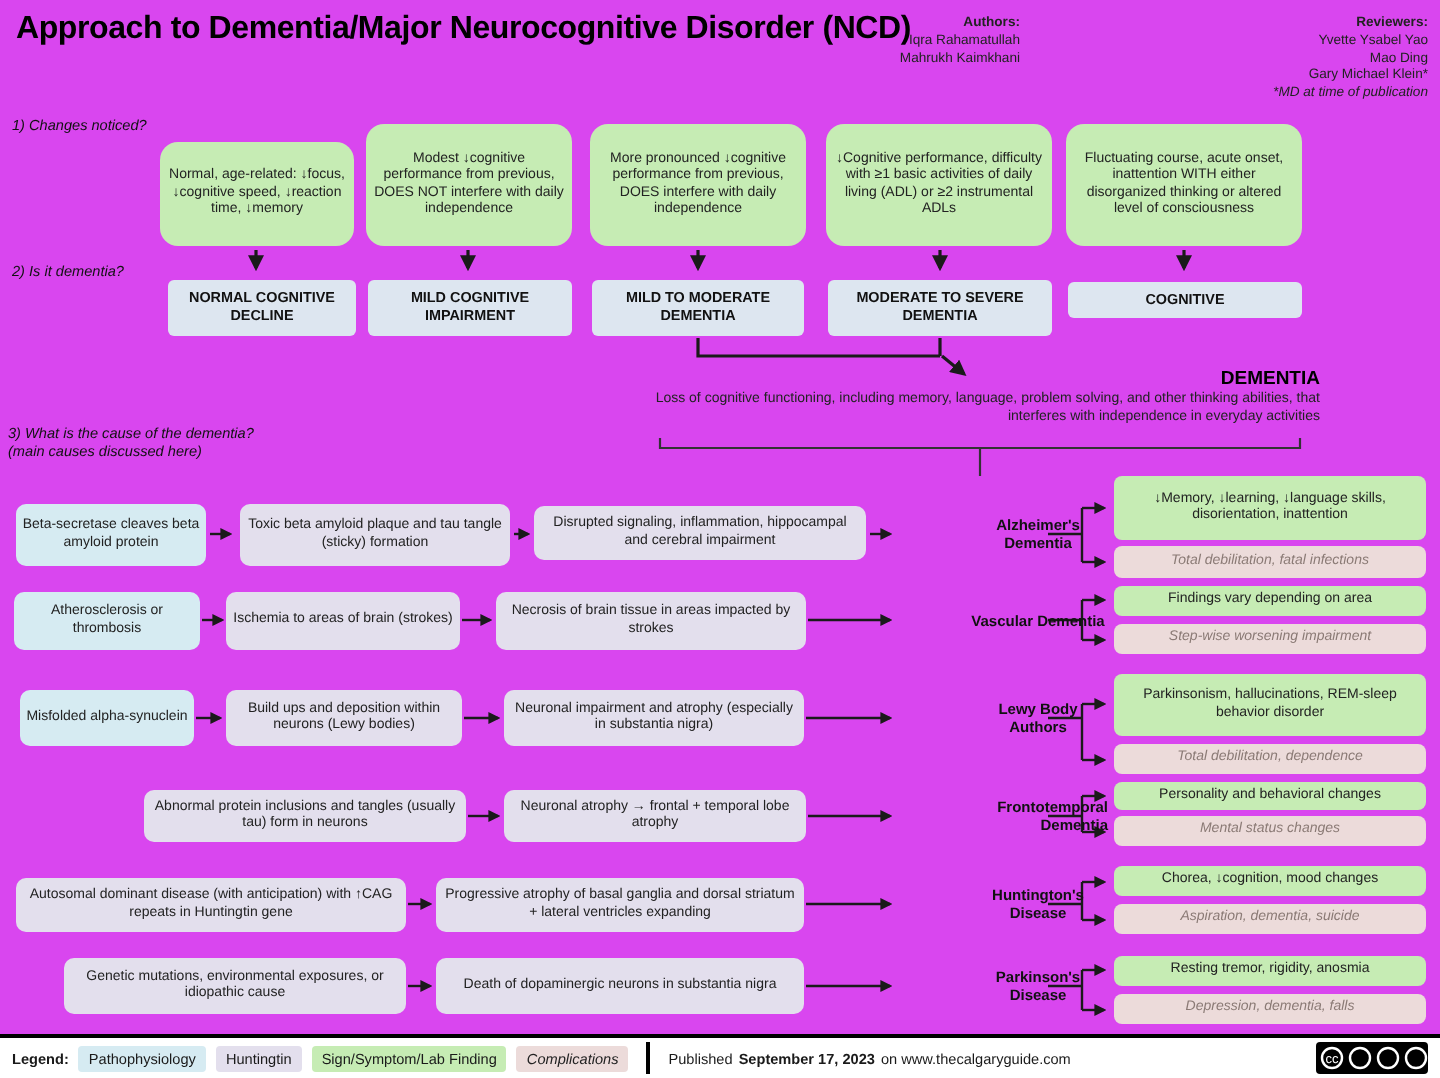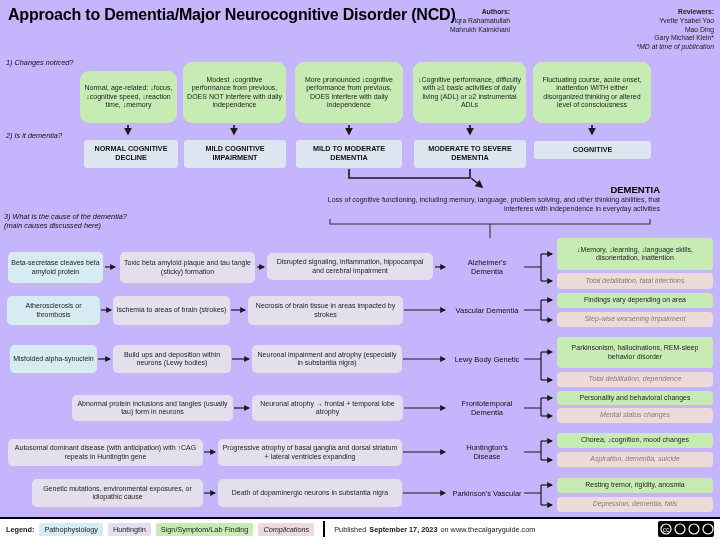--- a/index.html
+++ b/index.html
@@ -1,27 +1,27 @@
 <!DOCTYPE html>
 <html style="--c-pathophysiology: #d6ebf2; --c-mechanism: #e3dfed; --c-sign: #c6ecb4; --c-complication: #ecdbda; --c-diagnosis: #dde6f0;"><head>
 <meta charset="utf-8">
 <style>
   html,body{margin:0;padding:0;background:#fff;}
-  .canvas{position:relative;width:720px;height:539px;background:#c4b5fd;overflow:hidden;
+  .canvas{position:relative;width:720px;height:539px;background:#d946ef;overflow:hidden;
           font-family:"Liberation Sans",sans-serif;color:#1a1a1a;}
   .overlay{position:absolute;left:0;top:0;z-index:1;pointer-events:none;}
   .box{position:absolute;z-index:2;display:flex;align-items:center;justify-content:center;
        text-align:center;font-size:7px;line-height:1.2;padding:1px 3px;box-sizing:border-box;color:#222;}
   .finding{background:var(--c-sign,#c6ecb4);border-radius:9px;}
   .diagnosis{background:var(--c-diagnosis,#dde6f0);border-radius:3px;font-weight:bold;font-size:7.2px;color:#111;}
   .pathophys{background:var(--c-pathophysiology,#d6ebf2);border-radius:5px;}
   .mech{background:var(--c-mechanism,#e3dfed);border-radius:5px;}
   .sign{background:var(--c-sign,#c6ecb4);border-radius:4px;text-align:center;}
   .comp{background:var(--c-complication,#ecdbda);border-radius:4px;color:#8a7a75;font-style:italic;}
-  .disease-label{font-weight:normal;font-size:7.5px;background:transparent;color:#111;}
+  .disease-label{font-weight:bold;font-size:7.5px;background:transparent;color:#111;margin-left:32px;}
   .qlabel{position:absolute;z-index:2;font-style:italic;font-size:7.3px;color:#111;line-height:1.25;}
   .page-title{position:absolute;left:8px;top:6px;z-index:2;font-size:16px;font-weight:bold;color:#000;
               letter-spacing:-0.2px;}
   .credits{position:absolute;z-index:2;font-size:6.8px;line-height:1.3;text-align:right;color:#222;}
   .credits .lbl{font-weight:bold;}
   .credits .note{font-style:italic;}
   .dementia-block{position:absolute;z-index:2;left:320px;top:184px;width:340px;text-align:right;}
   .dementia-title{font-size:9.5px;font-weight:bold;color:#000;}
   .dementia-def{font-size:7px;line-height:1.25;margin-top:1px;color:#222;}
   .legend-bar{position:absolute;z-index:2;left:0;top:517px;width:720px;height:22px;
@@ -150,39 +150,39 @@
   <div class="box pathophys" style="left:7px;top:296px;width:93px;height:29px;">Atherosclerosis or thrombosis</div>
   <div class="box mech" style="left:113px;top:296px;width:117px;height:29px;">Ischemia to areas of brain (strokes)</div>
   <div class="box mech" style="left:248px;top:296px;width:155px;height:29px;">Necrosis of brain tissue in areas impacted by strokes</div>
   <div class="box disease-label" style="left:449px;top:296px;width:76px;height:28px;">Vascular Dementia</div>
   <div class="box sign" style="left:557px;top:293px;width:156px;height:15px;">Findings vary depending on area</div>
   <div class="box comp" style="left:557px;top:312px;width:156px;height:15px;">Step-wise worsening impairment</div>
 
   <div class="box pathophys" style="left:10px;top:345px;width:87px;height:28px;">Misfolded alpha-synuclein</div>
   <div class="box mech" style="left:113px;top:345px;width:118px;height:28px;">Build ups and deposition within neurons (Lewy bodies)</div>
   <div class="box mech" style="left:252px;top:345px;width:150px;height:28px;">Neuronal impairment and atrophy (especially in substantia nigra)</div>
-  <div class="box disease-label" style="left:449px;top:345px;width:76px;height:28px;">Lewy Body Genetic</div>
+  <div class="box disease-label" style="left:449px;top:345px;width:76px;height:28px;">Lewy Body Authors</div>
   <div class="box sign" style="left:557px;top:337px;width:156px;height:31px;">Parkinsonism, hallucinations, REM-sleep behavior disorder</div>
   <div class="box comp" style="left:557px;top:372px;width:156px;height:15px;">Total debilitation, dependence</div>
 
   <div class="box mech" style="left:72px;top:395px;width:161px;height:26px;">Abnormal protein inclusions and tangles (usually tau) form in neurons</div>
   <div class="box mech" style="left:252px;top:395px;width:151px;height:26px;">Neuronal atrophy → frontal + temporal lobe atrophy</div>
-  <div class="box disease-label" style="left:449px;top:394px;width:76px;height:28px;">Frontotemporal Dementia</div>
+  <div class="box disease-label" style="left:449px;top:394px;width:76px;height:28px;text-align:right;">Frontotemporal Dementia</div>
   <div class="box sign" style="left:557px;top:391px;width:156px;height:14px;">Personality and behavioral changes</div>
   <div class="box comp" style="left:557px;top:408px;width:156px;height:15px;">Mental status changes</div>
 
   <div class="box mech" style="left:8px;top:439px;width:195px;height:27px;">Autosomal dominant disease (with anticipation) with ↑CAG repeats in Huntingtin gene</div>
   <div class="box mech" style="left:218px;top:439px;width:184px;height:27px;">Progressive atrophy of basal ganglia and dorsal striatum + lateral ventricles expanding</div>
   <div class="box disease-label" style="left:449px;top:438px;width:76px;height:28px;">Huntington's Disease</div>
   <div class="box sign" style="left:557px;top:433px;width:156px;height:15px;">Chorea, ↓cognition, mood changes</div>
   <div class="box comp" style="left:557px;top:452px;width:156px;height:15px;">Aspiration, dementia, suicide</div>
 
   <div class="box mech" style="left:32px;top:479px;width:171px;height:28px;">Genetic mutations, environmental exposures, or idiopathic cause</div>
   <div class="box mech" style="left:218px;top:479px;width:184px;height:28px;">Death of dopaminergic neurons in substantia nigra</div>
-  <div class="box disease-label" style="left:449px;top:479px;width:76px;height:28px;">Parkinson's Vascular</div>
+  <div class="box disease-label" style="left:449px;top:479px;width:76px;height:28px;">Parkinson's Disease</div>
   <div class="box sign" style="left:557px;top:478px;width:156px;height:15px;">Resting tremor, rigidity, anosmia</div>
   <div class="box comp" style="left:557px;top:497px;width:156px;height:15px;">Depression, dementia, falls</div>
 
   <div class="legend-bar">
     <span class="legend-label">Legend:</span>
     <span class="chip pathophys">Pathophysiology</span>
     <span class="chip mech">Huntingtin</span>
     <span class="chip sign">Sign/Symptom/Lab Finding</span>
     <span class="chip comp" style="color:#222;">Complications</span>
     <span class="v-divider"></span>

